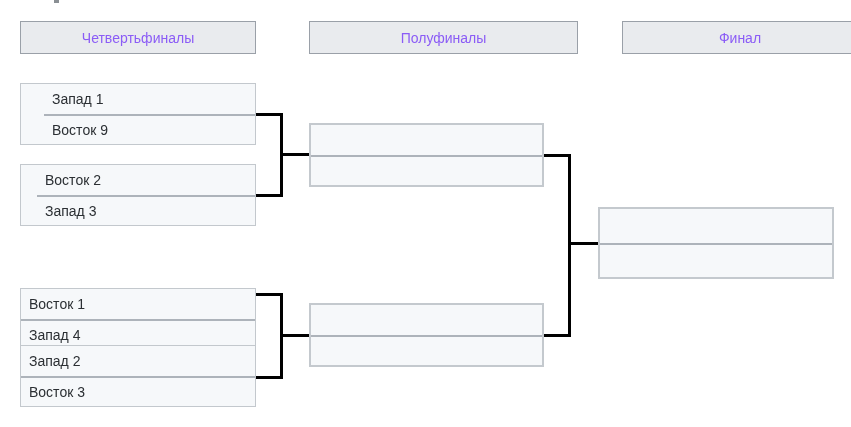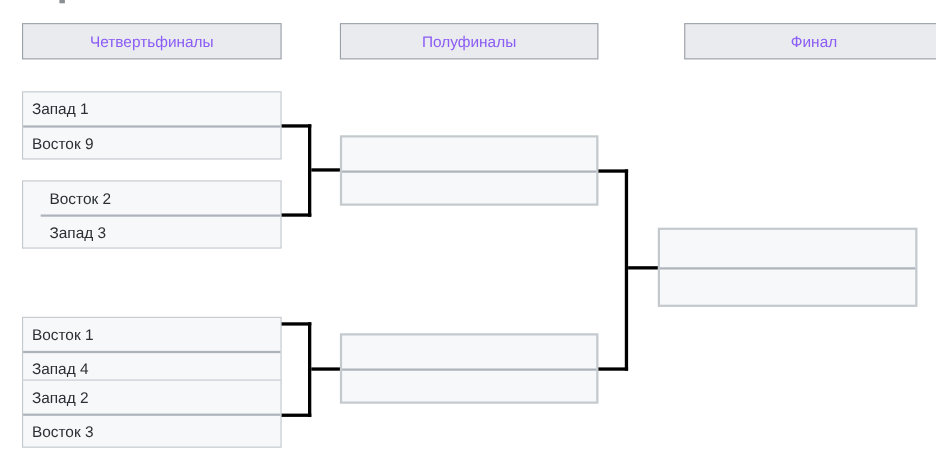--- a/index.html
+++ b/index.html
@@ -24,42 +24,42 @@
     box-sizing: border-box;
     border: 1px solid #9aa0a8;
     background: #e9ebee;
     display: flex;
     align-items: center;
     justify-content: center;
     font-size: 14px;
     color: #8b5cf6;
   }
   .hdr.c1 { left: 20px;  width: 236px; }
-  .hdr.c2 { left: 309px; width: 235px; }
+  .hdr.c2 { left: 309px; width: 269px; }
   .hdr.c3 { left: 622px; width: 236px; }
 
   .box {
     position: absolute;
     box-sizing: border-box;
     background: #f6f8fa;
   }
   .cell {
     box-sizing: border-box;
     display: flex;
     align-items: center;
     padding-left: 8px;
     font-size: 14px;
     color: #2b2f33;
     white-space: nowrap;
   }
   .cell + .cell { border-top: 2px solid #adb3ba; }
 
   .match { left: 20px; width: 236px; border: 1px solid #c3c8cd; }
   .match .cell { height: 30px; }
-  .m1 { top: 83px; }
+  .m1 { top: 83px; padding-left: 23px; }
   .m2 { top: 164px; padding-left: 16px; }
   .m3 { top: 262px; margin-top: 26px; }
   .m4 { top: 345px; }
 
   .semi { left: 309px; width: 235px; border: 2px solid #c4c9ce; }
   .semi .cell { height: 30px; }
   .s1 { top: 123px; }
   .s2 { top: 303px; }
 
   .final { left: 598px; width: 236px; top: 207px; border: 2px solid #c4c9ce; }

